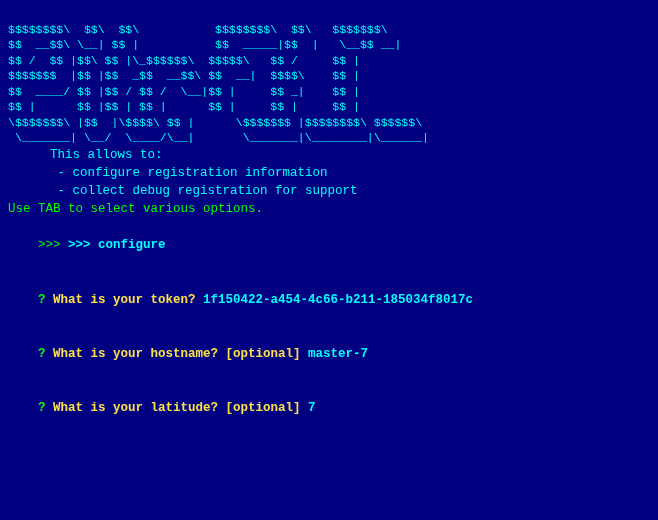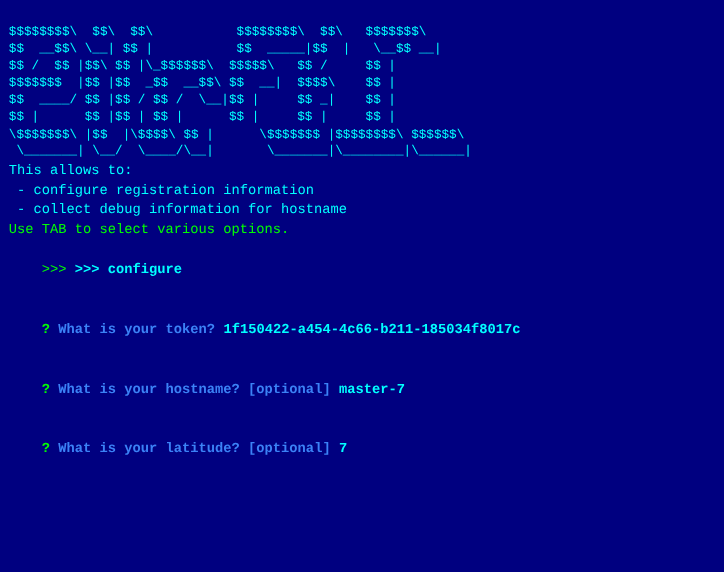--- a/index.html
+++ b/index.html
@@ -24,34 +24,35 @@
       white-space: pre;
       font-size: 11.5px;
       line-height: 1.35;
     }
     .welcome {
       color: #00ff00;
       font-weight: bold;
     }
     .info-text {
       color: #00ffff;
+      margin-left: 42px;
     }
     .highlight-green {
       color: #00ff00;
       font-weight: normal;
     }
     .prompt-symbol {
       color: #00ff00;
     }
     .question-mark {
       color: #00ff00;
       font-weight: bold;
     }
     .label {
-      color: #3b82f6;
+      color: #fde047;
       font-weight: bold;
     }
     .value-cyan {
       color: #00ffff;
       font-weight: bold;
     }
     @keyframes blink {
       50% { opacity: 0; }
     }
     .line { white-space: pre; }
@@ -67,21 +68,21 @@
 $$ /  $$ |$$\ $$ |\_$$$$$$\  $$$$$\   $$ /     $$ |
 $$$$$$$  |$$ |$$  _$$  __$$\ $$  __|  $$$$\    $$ |
 $$  ____/ $$ |$$ / $$ /  \__|$$ |     $$ _|    $$ |
 $$ |      $$ |$$ | $$ |      $$ |     $$ |     $$ |
 \$$$$$$$\ |$$  |\$$$$\ $$ |      \$$$$$$$ |$$$$$$$$\ $$$$$$\
  \_______| \__/  \____/\__|       \_______|\________|\______|</div>
 
 
   <div class="line info-text">This allows to:</div>
   <div class="line info-text"> - configure registration information</div>
-  <div class="line info-text"> - collect debug information for hostname</div>
+  <div class="line info-text"> - collect debug registration for support</div>
   <div class="line highlight-green">Use TAB to select various options.</div>
 
   <div class="line">
     <span class="prompt-symbol">&gt;&gt;&gt; </span><span class="value-cyan">&gt;&gt;&gt; configure</span>
   </div>
 
   <div class="line">
     <span class="question-mark">? </span><span class="label">What is your token?</span><span class="value-cyan"> </span><span class="value-cyan">1f150422-a454-4c66-b211-185034f8017c</span>
   </div>
   <div class="line">

